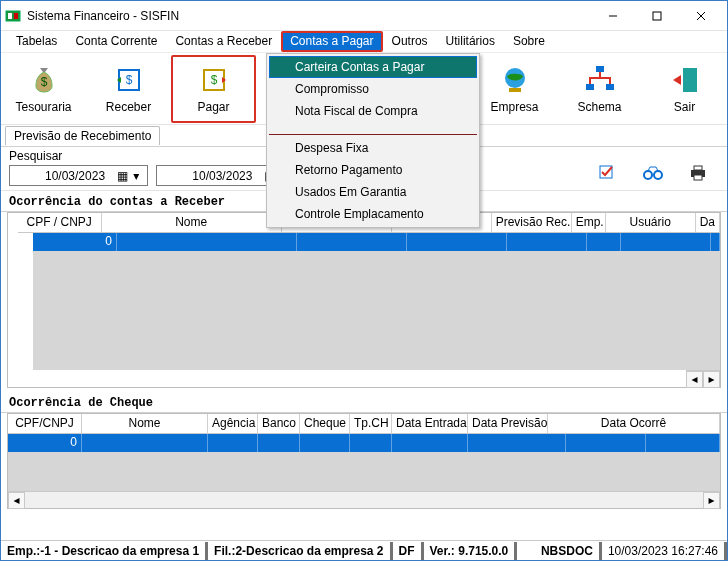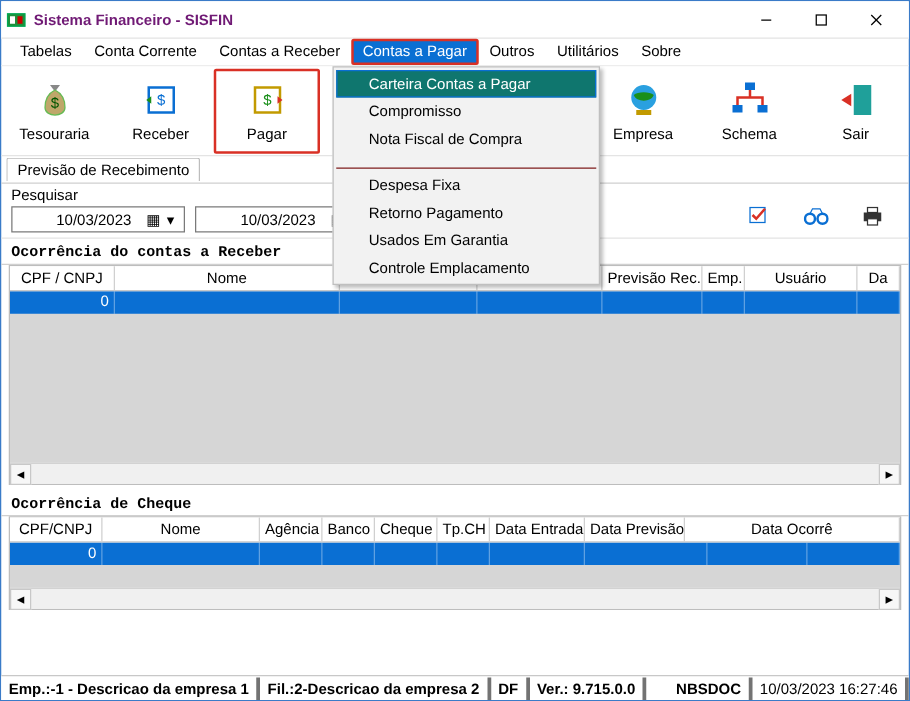--- a/index.html
+++ b/index.html
@@ -1,20 +1,20 @@
 <!DOCTYPE html>
 <html><head>
 <meta charset="utf-8">
 <style>
 * { box-sizing: border-box; margin: 0; padding: 0; font-family: "Segoe UI", Tahoma, sans-serif; font-size: 12px; }
 html, body { width: 728px; height: 561px; background: #fff; }
 .window { width: 728px; height: 561px; border: 1px solid #3a7bc8; display: flex; flex-direction: column; background: #fff; }
 .titlebar { height: 30px; background: #fff; display: flex; align-items: center; padding: 0 4px; border-bottom: 1px solid #e4e4e4; }
 .titlebar .app-icon { width: 16px; height: 16px; margin-right: 6px; display: inline-flex; align-items: center; justify-content: center; }
-.titlebar .title-text { flex: 1; color: #701a75; font-weight: bold; }
+.titlebar .title-text { flex: 1; color: #000000; }
 .winbtn { width: 44px; height: 28px; display: flex; align-items: center; justify-content: center; }
 .winbtn svg { width: 10px; height: 10px; }
 .menubar { height: 22px; display: flex; align-items: stretch; padding: 0 6px; border-bottom: 1px solid #ededed; position: relative; z-index: 10; }
 .menu-item { padding: 3px 9px; cursor: default; }
 .menu-item.open { background: #0a6fd3; color: #fff; }
 .menu-item.boxed { border: 2px solid #d93025; border-radius: 2px; padding: 1px 7px; }
 .dropdown { position: absolute; top: 22px; left: 265px; width: 214px; background: #f2f2f2; border: 1px solid #bfbfbf; box-shadow: 2px 2px 3px rgba(0,0,0,0.25); z-index: 20; padding: 2px; }
 .dropdown .dd-item { padding: 4px 26px; }
 .dropdown .dd-item.hl { background: #0f766e; color: #fff; border: 1px solid #0a6fd3; padding: 3px 25px; }
 .dropdown .dd-item.group-first { margin-top: 12px; border-top: 1px solid #7f1d1d; padding-top: 6px; }
@@ -25,22 +25,22 @@
 .tab-strip { height: 22px; display: flex; align-items: center; padding-left: 4px; border-bottom: 1px solid #d0d0d0; }
 .tab { border: 1px solid #bdbdbd; border-bottom: none; padding: 2px 8px; background: #fff; border-radius: 2px 2px 0 0; }
 .search-row { height: 44px; border-bottom: 1px solid #e4e4e4; display: flex; align-items: flex-end; padding: 2px 8px 4px; }
 .search-group { display: flex; flex-direction: column; gap: 2px; }
 .date-in { display: inline-flex; align-items: center; border: 1px solid #7a7a7a; height: 21px; padding: 0 3px; background: #fff; margin-right: 8px; }
 .date-in .val { width: 72px; margin-left: 32px; }
 .date-in .arrow { width: 16px; display: flex; justify-content: center; }
 .right-icons { margin-left: auto; display: flex; gap: 26px; padding-right: 12px; padding-bottom: 2px; }
 .sect-title { font-weight: bold; padding: 4px 8px 2px; border-bottom: 1px solid #d0d0d0; font-family: Liberation Mono, monospace; }
 .grid { border: 1px solid #bdbdbd; margin: 0 6px 4px; display: flex; flex-direction: column; }
-.grid.g1 { height: 176px; }
-.grid.g2 { height: 75px; }
+.grid.g1 { height: 176px; align-items: flex-end; }
+.grid.g2 { height: 96px; }
 .grid .hdr { height: 20px; display: flex; background: #fff; border-bottom: 1px solid #c8c8c8; }
 .grid .hdr .cell { border-right: 1px solid #d0d0d0; padding: 2px 4px; text-align: center; overflow: hidden; white-space: nowrap; }
 .grid .body { flex: 1; background: #d6d6d6; overflow: hidden; }
 .grid .row1 { height: 18px; display: flex; background: #0a6fd3; }
 .grid .row1 .cell { border-right: 1px solid rgba(255,255,255,0.35); color: #fff; padding: 1px 4px; overflow: hidden; text-align: right; }
 .hscroll { height: 17px; background: #f0f0f0; border-top: 1px solid #c8c8c8; display: flex; align-items: center; }
 .hscroll .sb-btn { width: 17px; height: 17px; display: flex; align-items: center; justify-content: center; border: 1px solid #c8c8c8; background: #f7f7f7; }
 .statusbar { margin-top: auto; height: 20px; border-top: 1px solid #c8c8c8; display: flex; align-items: center; background: #fff; }
 .status-seg { padding: 2px 6px; border-right: 3px solid #737373; white-space: nowrap; }
 .status-seg.bold { font-weight: bold; }

